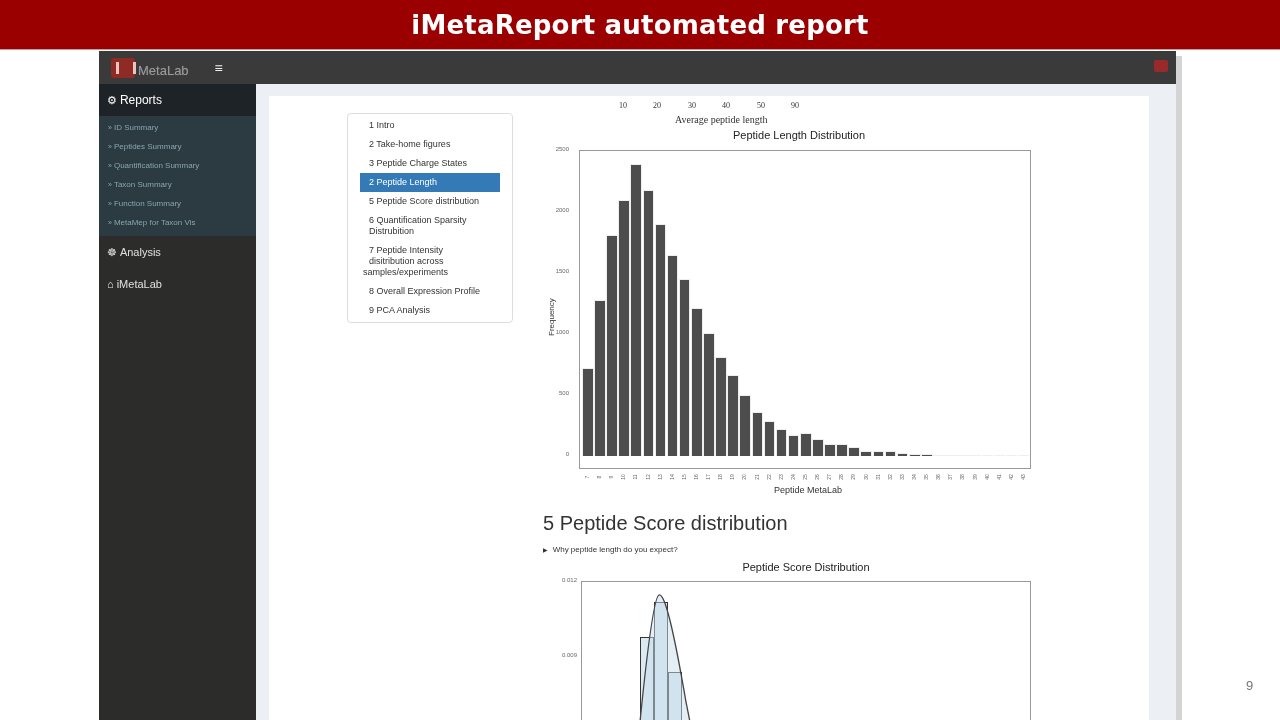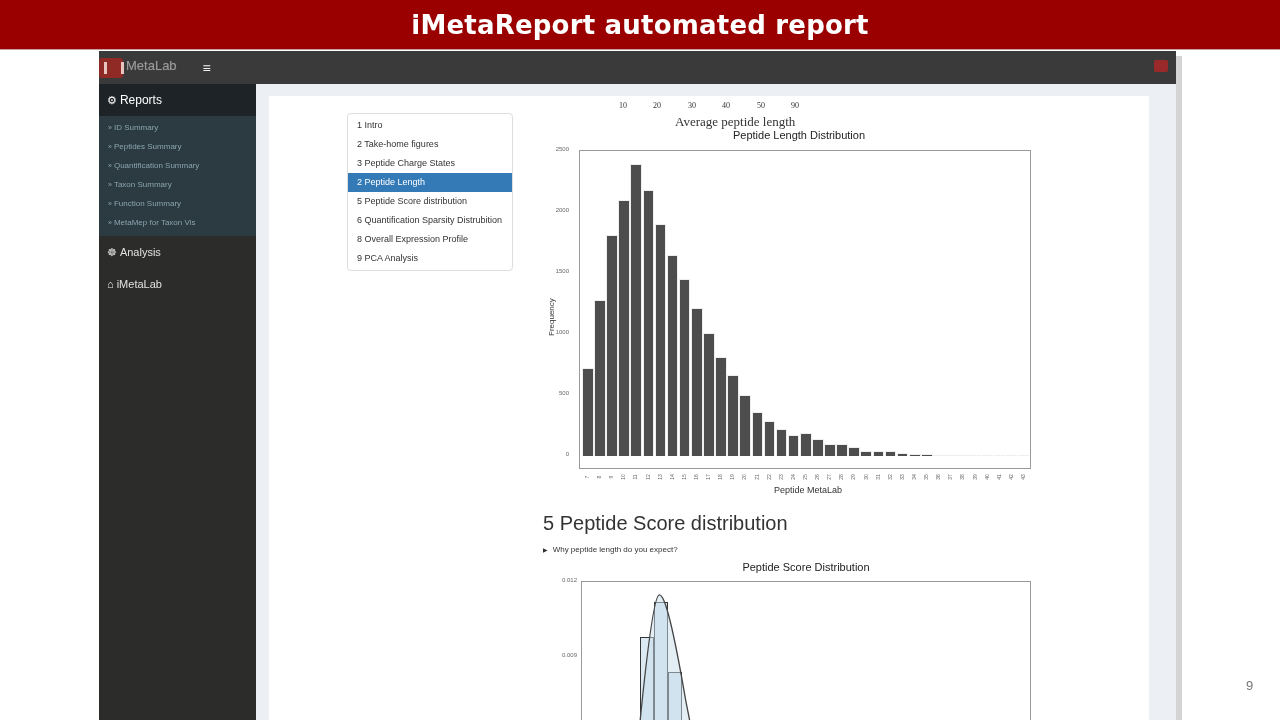--- a/index.html
+++ b/index.html
@@ -2,49 +2,49 @@
 <html><head>
 <meta charset="utf-8">
 <style>
   * { box-sizing: border-box; margin: 0; padding: 0; }
   html, body { width: 1280px; height: 720px; overflow: hidden; background: #ffffff; font-family: "Liberation Sans", sans-serif; }
   .banner { position: absolute; left: 0; top: 0; width: 1280px; height: 50px; background: #9b0000; border-bottom: 1px solid #c0a0a0; display: flex; align-items: center; justify-content: center; }
   .banner-title { color: #ffffff; font-family: "DejaVu Sans", sans-serif; font-weight: bold; font-size: 26px; letter-spacing: 0.2px; }
 
   .app { position: absolute; left: 99px; top: 51px; width: 1077px; height: 669px; background: #ecf0f5; overflow: hidden; }
   .navbar { position: absolute; left: 0; top: 0; width: 1077px; height: 33px; background: #3a3a3a; display: flex; align-items: center; }
-  .logo { display: flex; align-items: flex-start; }
+  .logo { display: flex; align-items: flex-end; margin-left: 12px; }
   .logo-mark { width: 24px; height: 20px; background: #8f2a24; border-radius: 3px; position: relative; }
   .logo-mark::before { content: ""; position: absolute; left: 5px; top: 4px; width: 14px; height: 12px; border-left: 3px solid #e7c6c0; border-right: 3px solid #e7c6c0; }
   .logo-text { color: #9a9a9a; font-size: 13px; margin-left: 3px; text-shadow: 0 0 1px #666; }
   .app-title { color: #f0f0f0; font-weight: bold; font-size: 14px; margin-left: 8px; font-family: "DejaVu Sans", sans-serif; }
   .hamburger { color: #f0f0f0; font-size: 14px; margin-left: 26px; cursor: pointer; }
   .nav-right-logo { position: absolute; right: 8px; top: 9px; width: 14px; height: 12px; background: #9a2a2a; border-radius: 2px; }
 
   .sidebar { position: absolute; left: 0; top: 33px; width: 157px; height: 636px; background: #2c2d2b; }
   .side-header { height: 32px; display: flex; align-items: center; padding-left: 8px; background: #1d2326; color: #ffffff; font-size: 12px; }
   .side-header .ic { margin-right: 3px; font-size: 11px; }
   .submenu { background: #2c3b41; padding: 2px 0 4px 0; }
   .sub-item { height: 19px; display: flex; align-items: center; padding-left: 9px; color: #8aa4af; font-size: 8px; cursor: pointer; }
   .sub-item .chev { margin-right: 2px; font-size: 7px; }
   .side-link { height: 32px; display: flex; align-items: center; padding-left: 8px; color: #e0e0e0; font-size: 11px; cursor: pointer; }
   .side-link .ic { margin-right: 3px; font-size: 11px; }
 
   .content { position: absolute; left: 157px; top: 33px; width: 920px; height: 636px; background: #ecf0f5; }
   .page { position: absolute; left: 13px; top: 12px; width: 880px; height: 630px; background: #ffffff; }
 
-  .toc { position: absolute; left: 78px; top: 17px; width: 166px; background: #fff; border: 1px solid #ddd; border-radius: 4px; padding: 2px 0; }
+  .toc { position: absolute; left: 78px; top: 17px; width: 166px; background: #fff; border: 1px solid #ddd; border-radius: 4px; padding: 2px 12px; }
   .toc-item { font-size: 9px; color: #333; padding: 4px 9px; line-height: 11px; cursor: pointer; }
   .toc-item.active { background: #337ab7; color: #fff; }
   .toc-item.wrap { padding-left: 9px; }
   .toc-item.wrap .cont { display: block; margin-left: -6px; }
 
   .prev-axis { position: absolute; left: 344px; top: 0; width: 200px; height: 30px; }
   .prev-tick { position: absolute; top: 5px; font-family: "Liberation Serif", serif; font-size: 8px; color: #333; width: 20px; text-align: center; }
-  .prev-label { position: absolute; top: 18px; left: 62px; font-family: "Liberation Serif", serif; font-size: 13px; color: #333; }
+  .prev-label { position: absolute; top: 18px; left: 62px; font-family: "Liberation Serif", serif; font-size: 10px; color: #333; }
 
   .chart-title { position: absolute; font-size: 11px; color: #222; text-align: center; }
   .chart-box { position: absolute; border: 1px solid #999; background: #fff; }
   .ytick { position: absolute; font-size: 6px; color: #666; text-align: right; width: 26px; }
   .ylabel { position: absolute; font-size: 8px; color: #333; transform: rotate(-90deg); transform-origin: left top; white-space: nowrap; }
   .xlabel { position: absolute; font-size: 9px; color: #333; }
   .bar { position: absolute; bottom: 0; background: #4d4d4d; border: 1px solid #eee; border-bottom: none; }
   .xtick { position: absolute; font-size: 5px; color: #666; transform: rotate(-90deg); transform-origin: center; width: 10px; text-align: center; }
 
   .section-title { position: absolute; left: 274px; top: 416px; font-size: 20px; color: #333; }
@@ -127,20 +127,24 @@
         <span class="prev-label">Average peptide length</span>
       </div>
 
       <div class="toc">
         <div class="toc-item">1 Intro</div>
         <div class="toc-item">2 Take-home figures</div>
         <div class="toc-item">3 Peptide Charge States</div>
         <div class="toc-item active">2 Peptide Length</div>
         <div class="toc-item">5 Peptide Score distribution</div>
         <div class="toc-item">6 Quantification Sparsity Distrubition</div>
+        <div class="toc-item wrap">
+          <span>7 Peptide Intensity disitribution across</span>
+          <span class="cont">samples/experiments</span>
+        </div>
         <div class="toc-item">8 Overall Expression Profile</div>
         <div class="toc-item">9 PCA Analysis</div>
       </div>
 
       <div class="chart-title" style="left:380px; top:33px; width:300px;">Peptide Length Distribution</div>
       <div>
         <span class="ytick" style="left:274px; top:50px;">2500</span>
         <span class="ytick" style="left:274px; top:111px;">2000</span>
         <span class="ytick" style="left:274px; top:172px;">1500</span>
         <span class="ytick" style="left:274px; top:233px;">1000</span>

